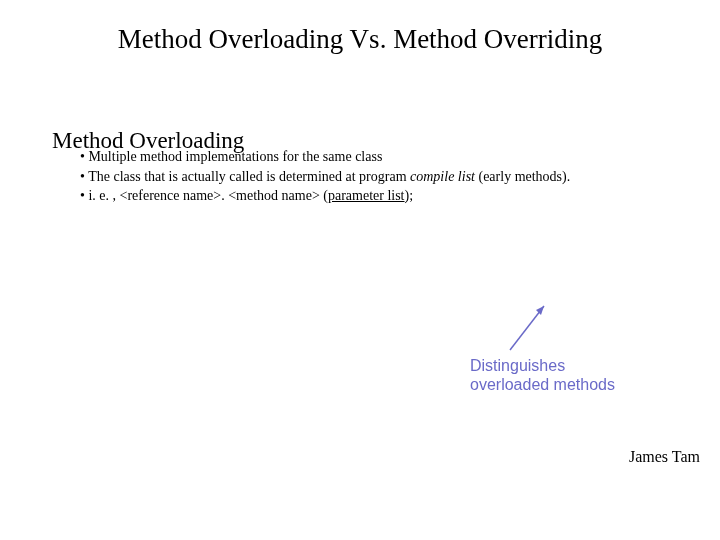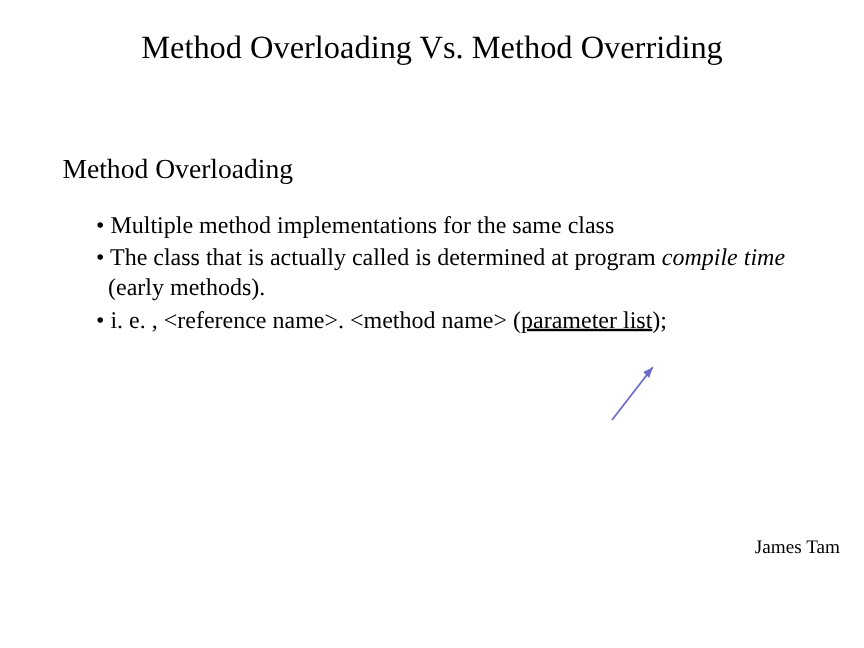--- a/index.html
+++ b/index.html
@@ -29,24 +29,24 @@
   }
   .section-heading {
     position: absolute;
     top: 128px;
     left: 52px;
     font-size: 23px;
     text-align: center;
   }
   .bullets {
     position: absolute;
-    top: 176px;
+    top: 148px;
     left: 80px;
     width: 590px;
-    font-size: 20px;
+    font-size: 14px;
     line-height: 1.25;
   }
   .bullets p {
     margin: 0 0 2px 0;
     text-indent: -10px;
     padding-left: 10px;
   }
   .italic { font-style: italic; }
   .underline { text-decoration: underline; }
   .annotation {
@@ -78,28 +78,32 @@
 
 <div class="slide">
 
   <div class="title">Method Overloading Vs. Method Overriding</div>
 
   <div class="section-heading">Method Overloading</div>
 
   <div class="bullets">
     <p>• Multiple method implementations for the same class</p>
     <p>
-      <span>• The class that is actually called is determined at program </span><span class="italic">compile time</span><span> (early methods).</span>
+      <span>• The class that is actually called is determined at program </span><span class="italic">compile list</span><span> (early methods).</span>
     </p>
     <p>
       <span>• i. e. , &lt;reference name&gt;. &lt;method name&gt; (</span><span class="underline">parameter list</span><span>);</span>
     </p>
   </div>
 
   <svg class="arrow" viewBox="0 0 60 56">
     <line x1="10" y1="50" x2="44" y2="6" stroke="#6a6ac8" stroke-width="1.5"></line>
     <polygon points="44,6 36,10 41,15" fill="#6a6ac8"></polygon>
   </svg>
 
+  <div class="annotation">
+    <div>Distinguishes</div>
+    <div>overloaded methods</div>
+  </div>
 
   <div class="footer">James Tam</div>
 
 </div>
 
 </body></html>

